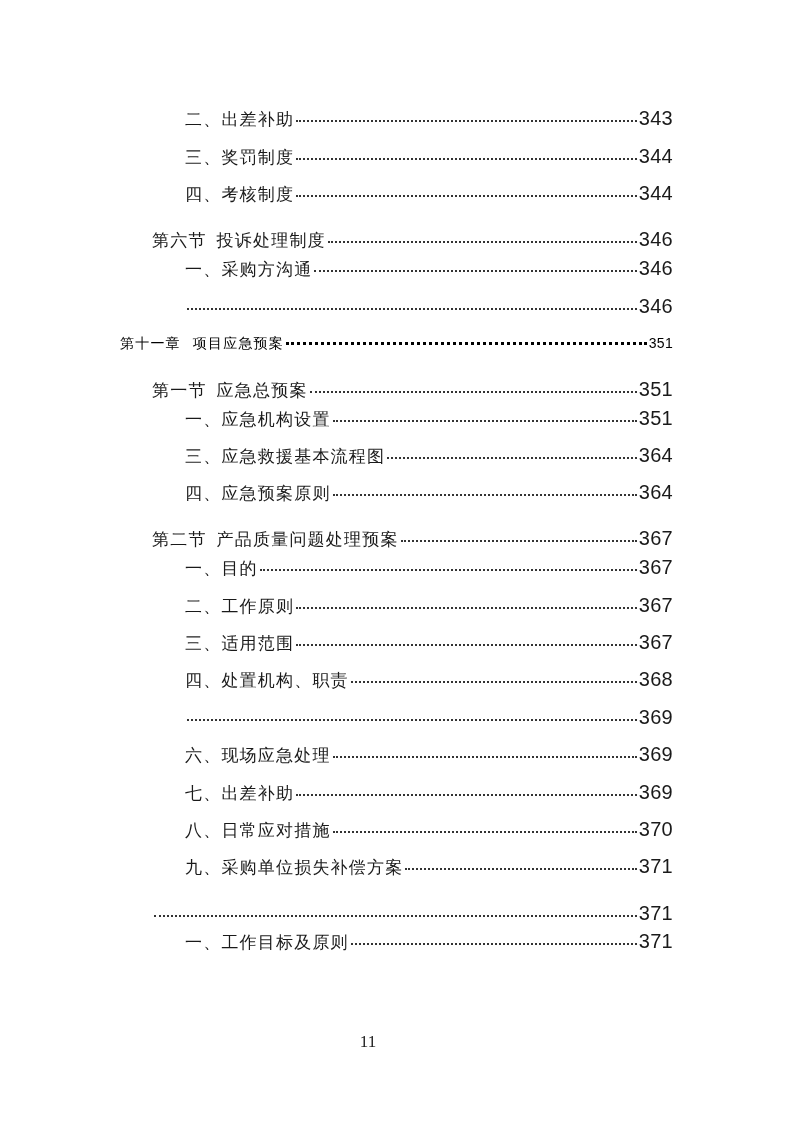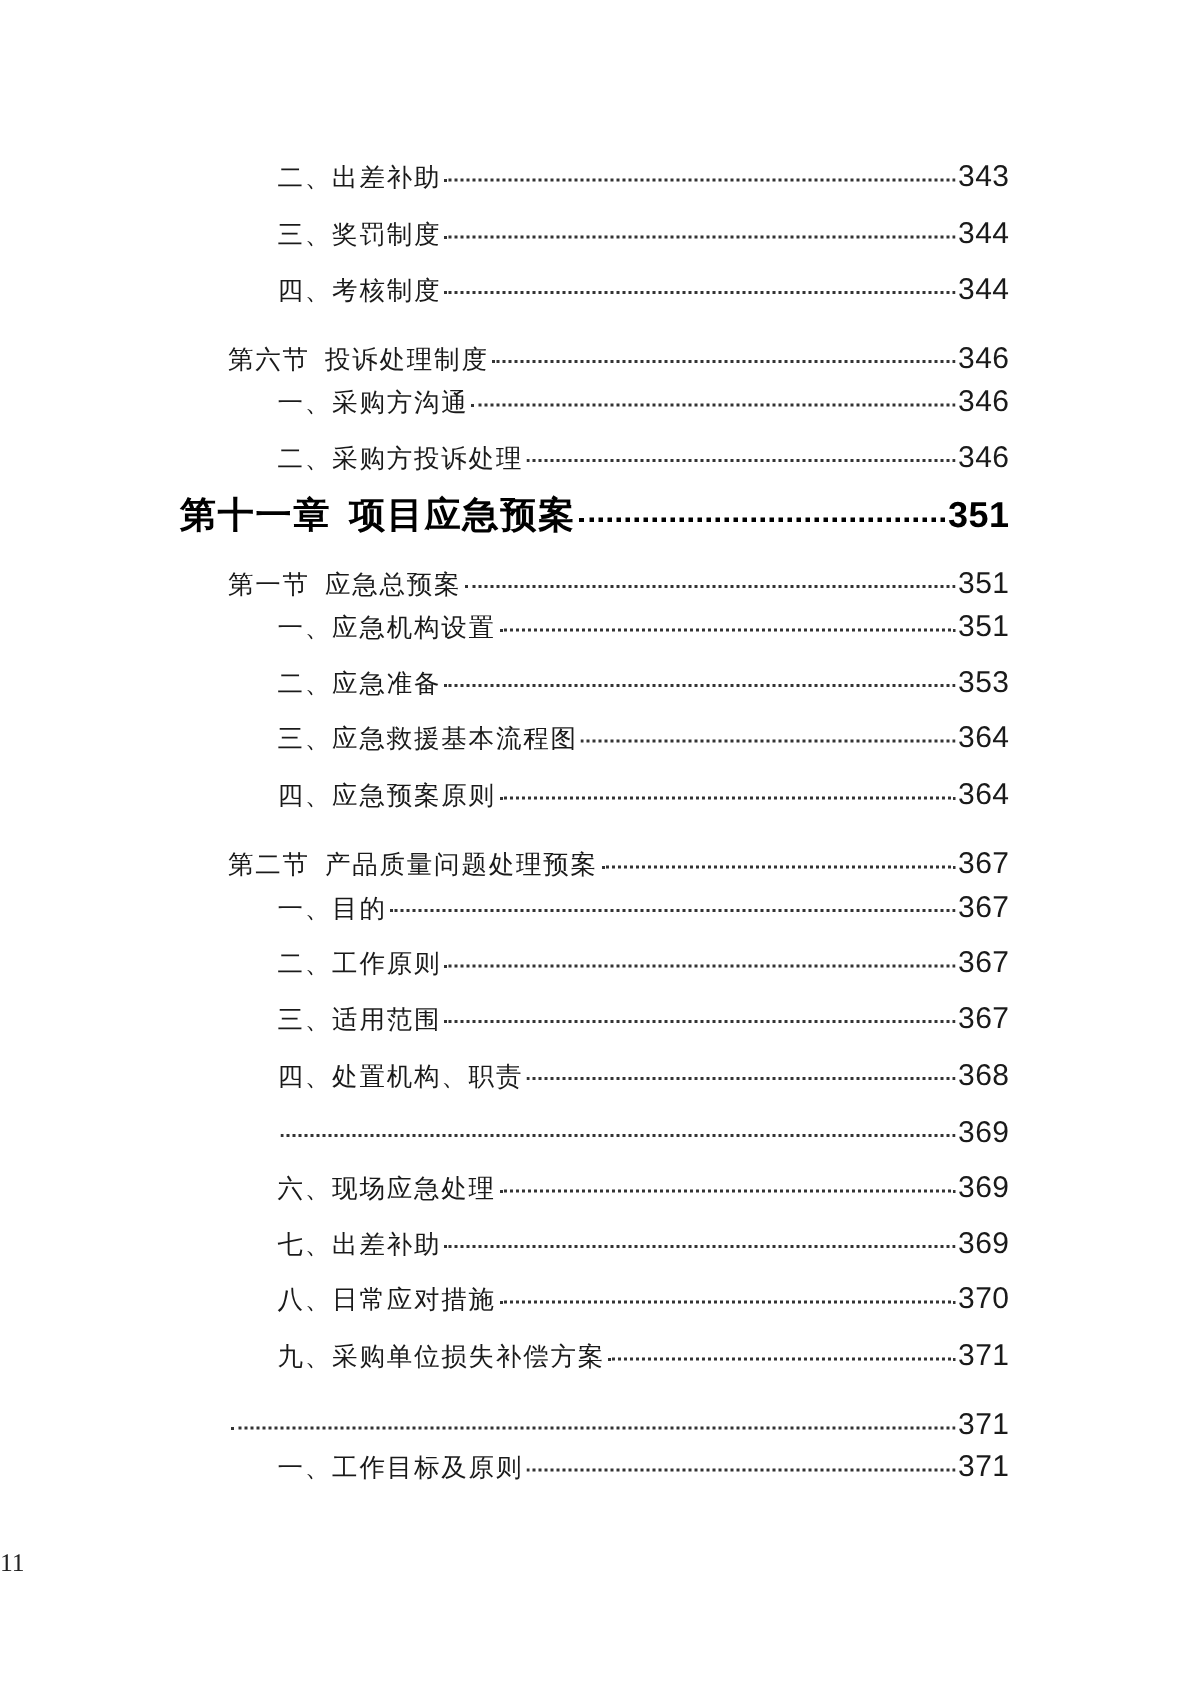--- a/index.html
+++ b/index.html
@@ -61,32 +61,33 @@
       border-bottom: 2px dotted #333;
     }
     .page {
       flex: 0 0 auto;
       font-family: "Liberation Sans", "DejaVu Sans", sans-serif;
       font-size: 20px;
       letter-spacing: 0.3px;
     }
     .lvl-chapter .label,
     .lvl-chapter .page {
-      font-weight: bold;
-      font-size: 24px;
+      font-weight: normal;
+      font-size: 14px;
       color: #000;
     }
     .lvl-chapter .leader::before {
       border-bottom: 3px dotted #000;
     }
     .footer-page {
       position: absolute;
       top: 1032px;
       left: 0;
       width: 736px;
+      text-align: center;
       font-family: "Liberation Serif", "DejaVu Serif", serif;
       font-size: 17px;
       color: #222;
     }
   </style>
 </head>
 <body>
 
 <div class="toc">
   <div class="toc-row lvl-item">
@@ -119,21 +120,20 @@
     </div>
   <div class="toc-row lvl-item">
       <div class="entry">
         <span class="label"><span class="num">一、</span><span>采购方沟通</span></span>
         <span class="leader"></span>
         <span class="page">346</span>
       </div>
     </div>
   <div class="toc-row lvl-item">
       <div class="entry">
-        <span class="label"><span class="num">二、</span><span>采购方投诉处理</span></span>
         <span class="leader"></span>
         <span class="page">346</span>
       </div>
     </div>
   <div class="toc-row lvl-chapter">
       <div class="entry">
         <span class="label"><span class="num">第十一章</span><span>项目应急预案</span></span>
         <span class="leader"></span>
         <span class="page">351</span>
       </div>
@@ -147,27 +147,20 @@
     </div>
   <div class="toc-row lvl-item">
       <div class="entry">
         <span class="label"><span class="num">一、</span><span>应急机构设置</span></span>
         <span class="leader"></span>
         <span class="page">351</span>
       </div>
     </div>
   <div class="toc-row lvl-item">
       <div class="entry">
-        <span class="label"><span class="num">二、</span><span>应急准备</span></span>
-        <span class="leader"></span>
-        <span class="page">353</span>
-      </div>
-    </div>
-  <div class="toc-row lvl-item">
-      <div class="entry">
         <span class="label"><span class="num">三、</span><span>应急救援基本流程图</span></span>
         <span class="leader"></span>
         <span class="page">364</span>
       </div>
     </div>
   <div class="toc-row lvl-item">
       <div class="entry">
         <span class="label"><span class="num">四、</span><span>应急预案原则</span></span>
         <span class="leader"></span>
         <span class="page">364</span>

